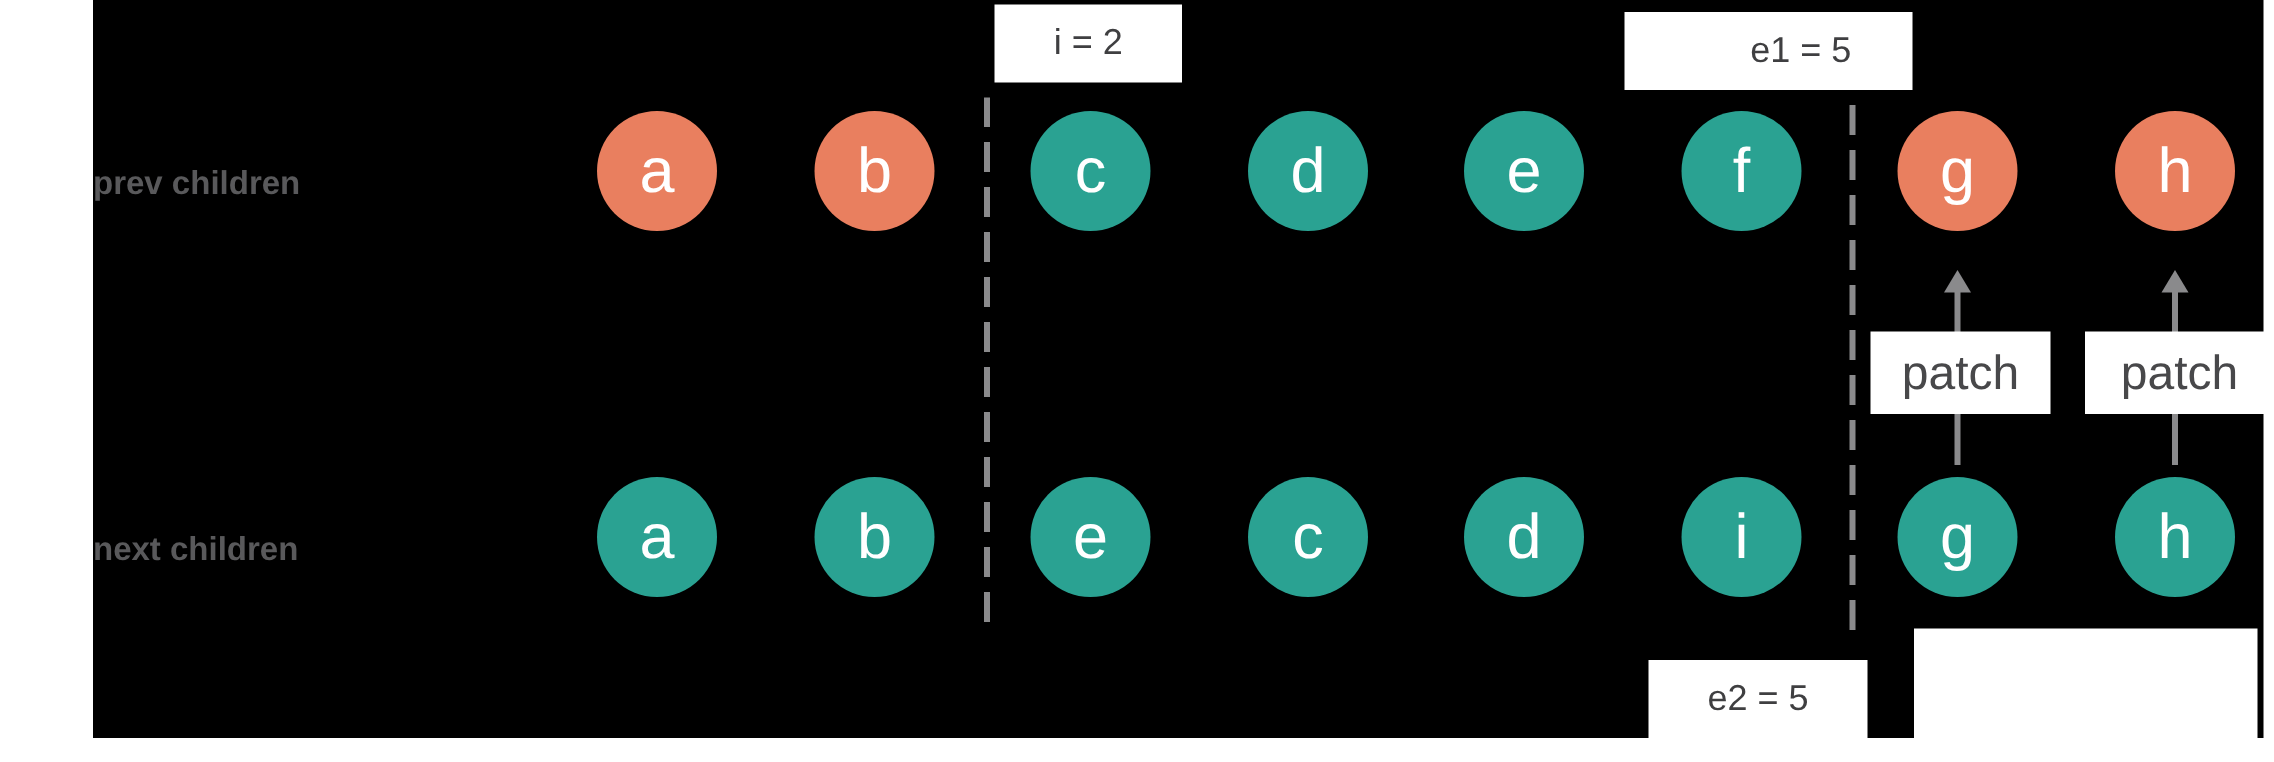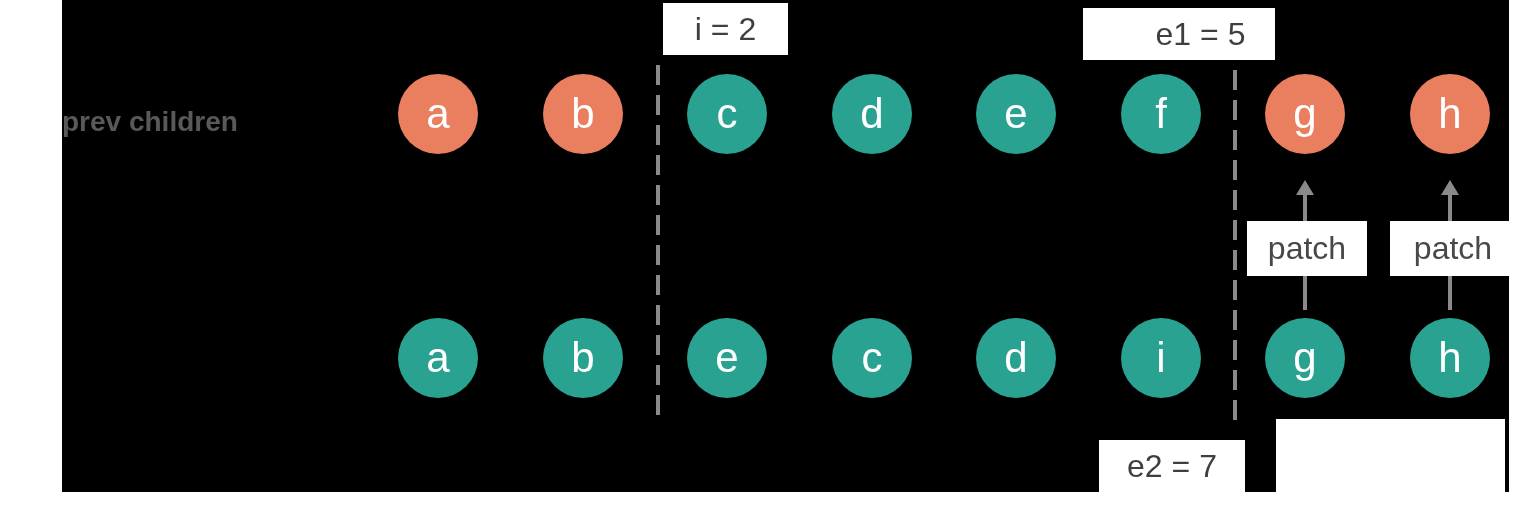--- a/index.html
+++ b/index.html
@@ -16,21 +16,21 @@
     left: 62px; top: 0;
     width: 1447px; height: 492px;
     background: #000000;
     z-index: 0;
   }
   .row-label {
     position: absolute;
     left: 62px;
     height: 44px;
     line-height: 44px;
-    font-size: 28px;
+    font-size: 22px;
     font-weight: 700;
     color: #59595b;
     z-index: 2;
     white-space: nowrap;
   }
   .row-label.prev { top: 100px; }
   .row-label.next { top: 344px; }
 
   .node {
     position: absolute;
@@ -67,21 +67,21 @@
   .dash-left  { left: 656px;  top: 65px; height: 353px; }
   .dash-right { left: 1233px; top: 70px; height: 350px; }
 
   .marker-box {
     position: absolute;
     background: #ffffff;
     color: #3f3f41;
     display: flex;
     align-items: center;
     justify-content: center;
-    font-size: 32px;
+    font-size: 24px;
     font-weight: 400;
     z-index: 3;
     white-space: nowrap;
   }
   .marker-i  { left: 663px;  top: 3px;   width: 125px; height: 52px; }
   .marker-e1 { left: 1083px; top: 8px;   width: 149px; height: 52px; padding-left: 43px; }
   .marker-e2 { left: 1099px; top: 440px; width: 146px; height: 52px; }
 
   .patch-box {
     position: absolute;
@@ -128,27 +128,28 @@
     z-index: 3;
   }
 </style>
 </head>
 <body>
 
 <div class="stage">
   <div class="canvas"></div>
 
   <div class="row-label prev">prev children</div>
+  <div class="row-label next">next children</div>
 
   <div class="dashed-line dash-left"></div>
   <div class="dashed-line dash-right"></div>
 
   <div class="marker-box marker-i">i = 2</div>
   <div class="marker-box marker-e1">e1 = 5</div>
-  <div class="marker-box marker-e2">e2 = 7</div>
+  <div class="marker-box marker-e2">e2 = 5</div>
 
   <div class="arrow-g">
     <div class="arrow-line"></div>
   </div>
   <div class="arrow-head arrow-g-head"></div>
   <div class="arrow-h">
     <div class="arrow-line"></div>
   </div>
   <div class="arrow-head arrow-h-head"></div>
 

